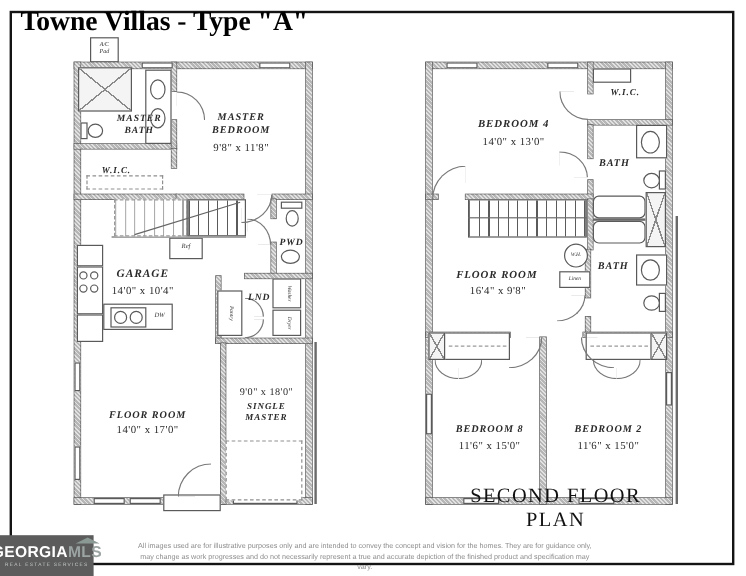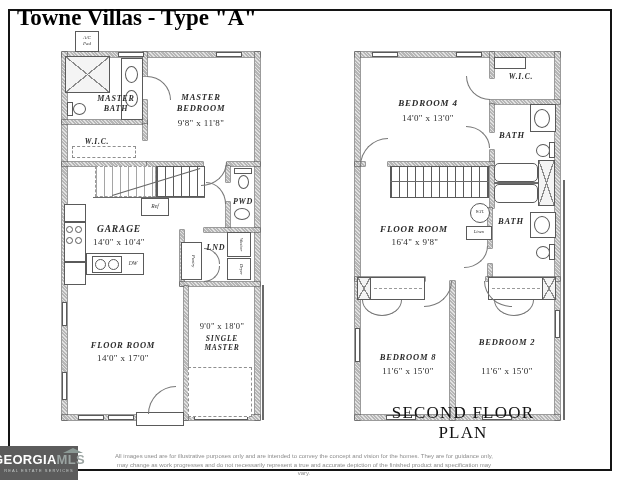--- a/index.html
+++ b/index.html
@@ -225,21 +225,21 @@
 
   <div class="rlabel" style="left:390px;top:98px;width:76px;font-size:9px;">BEDROOM 4</div>
   <div class="dim" style="left:386px;top:113px;width:84px;font-size:9px;">14'0" x 13'0"</div>
   <div class="rlabel" style="left:496px;top:72px;width:50px;font-size:7.5px;">W.I.C.</div>
   <div class="rlabel" style="left:492px;top:130px;width:40px;font-size:8.5px;">BATH</div>
   <div class="rlabel" style="left:374px;top:224px;width:80px;font-size:9px;">FLOOR ROOM</div>
   <div class="dim" style="left:376px;top:237px;width:78px;font-size:9px;">16'4" x 9'8"</div>
   <div class="rlabel" style="left:492px;top:216px;width:38px;font-size:8.5px;">BATH</div>
   <div class="rlabel" style="left:370px;top:352px;width:76px;font-size:8.5px;">BEDROOM 8</div>
   <div class="dim" style="left:368px;top:366px;width:80px;font-size:9px;">11'6" x 15'0"</div>
-  <div class="rlabel" style="left:469px;top:337px;width:76px;font-size:8.5px;text-align:center;">BEDROOM 2</div>
+  <div class="rlabel" style="left:469px;top:352px;width:76px;font-size:8.5px;text-align:center;">BEDROOM 2</div>
   <div class="dim" style="left:467px;top:366px;width:80px;font-size:9px;">11'6" x 15'0"</div>
   <div class="plan-label" style="left:376px;top:403px;width:174px;">SECOND FLOOR PLAN</div>
 
   <div class="logo">
     <div class="logo-line">
       <span>GEORGIA</span>
         <span class="logo-mls">MLS</span>
       <span class="roof"></span>
     </div>
     <div class="logo-sub">REAL ESTATE SERVICES</div>

